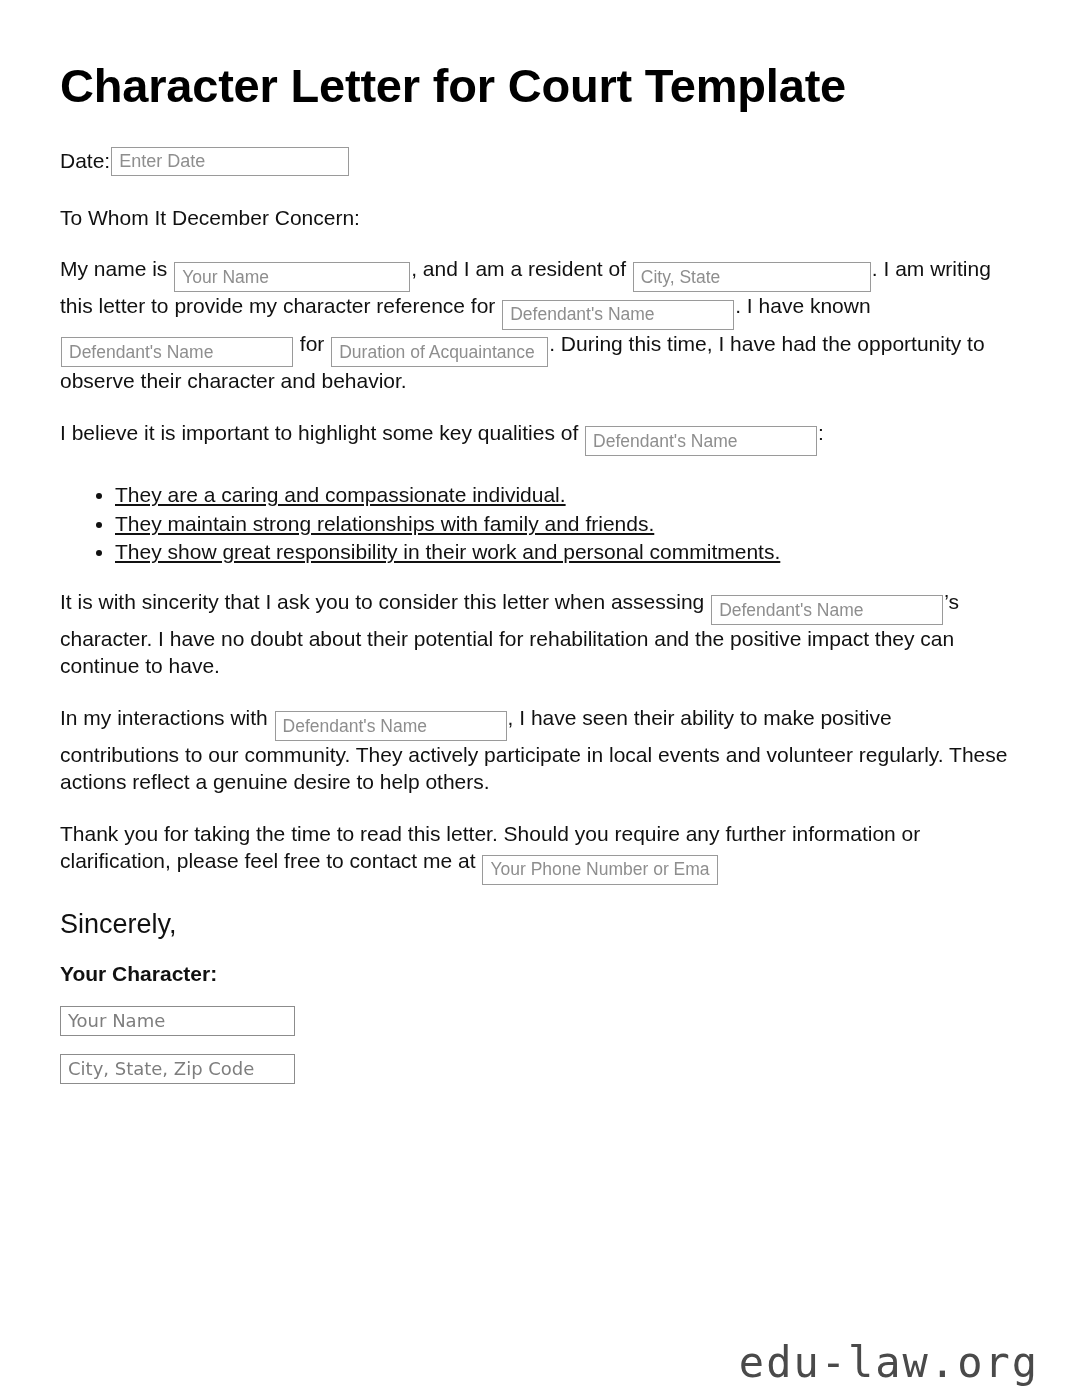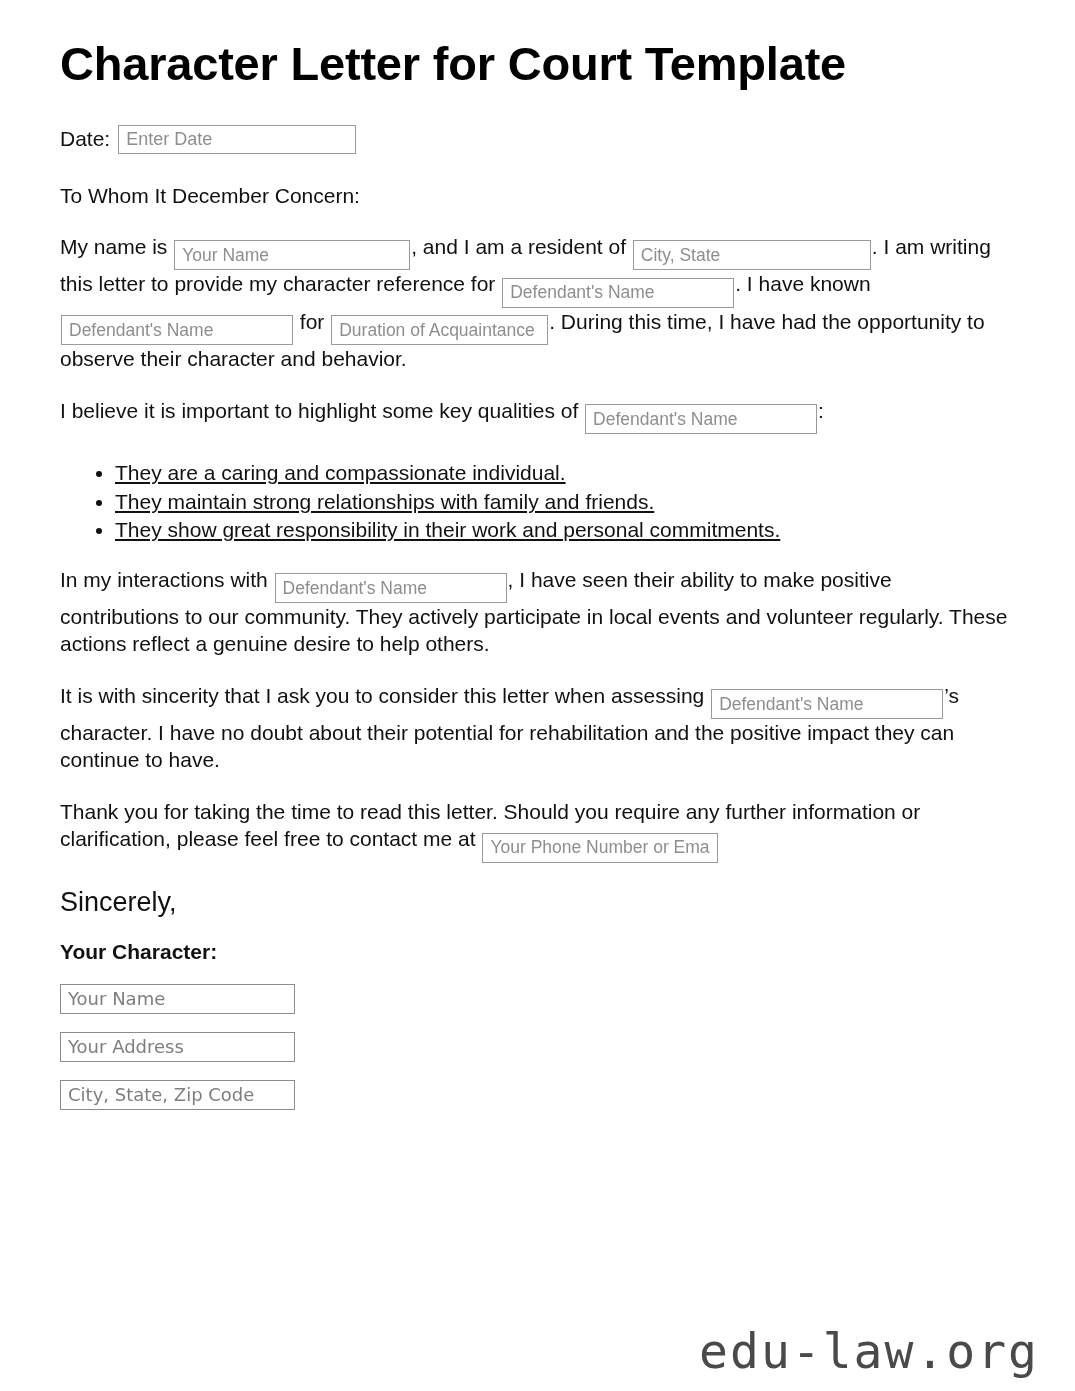--- a/index.html
+++ b/index.html
@@ -14,38 +14,38 @@
     font-family: "Liberation Sans", sans-serif;
     color: #111111;
     overflow: hidden;
   }
   .page {
     position: absolute;
     left: 0; top: 0;
     width: 1075px;
     height: 1391px;
     box-sizing: border-box;
-    padding: 38px 60px 0 60px;
+    padding: 60px 60px 0 60px;
   }
   .doc-title {
     font-size: 47px;
     font-weight: bold;
     letter-spacing: -0.2px;
     line-height: 1.12;
     margin: 0 0 34px 0;
     color: #000000;
   }
   .date-row {
     display: flex;
     align-items: center;
     margin-bottom: 28px;
   }
   .date-label {
     font-size: 21px;
-    margin-right: 8px;
+    margin-right: 1px;
     white-space: nowrap;
   }
   
   .fld {
     box-sizing: border-box;
     border: 1px solid #9a9a9a;
     border-radius: 0;
     background: #ffffff;
     color: #111111;
     font-family: "Liberation Sans", sans-serif;
@@ -115,23 +115,23 @@
     font-size: 18px;
     font-family: "DejaVu Sans", sans-serif;
     margin-bottom: 18px;
     border-color: #8c8c8c;
   }
   .fld-sig::placeholder { color: #7e7e7e; opacity: 1; }
 
   .watermark {
     position: absolute;
     right: 36px;
-    bottom: 12px;
+    bottom: 4px;
     font-family: "DejaVu Sans Mono", monospace;
-    font-size: 48px;
+    font-size: 42px;
     letter-spacing: 2px;
     color: #4a4a4a;
     white-space: nowrap;
   }
 </style>
 </head>
 <body>
 
 <div class="page">
 
@@ -159,39 +159,38 @@
     <input class="fld fld-inline w-defendant" type="text" placeholder="Defendant's Name" style=""><span>:</span>
   </p>
 
   <ul class="qualities">
     <li>They are a caring and compassionate individual.</li>
     <li>They maintain strong relationships with family and friends.</li>
     <li>They show great responsibility in their work and personal commitments.</li>
   </ul>
 
   <p class="para">
-    <span>In my interactions with</span>
-    <input class="fld fld-inline w-defendant" type="text" placeholder="Defendant's Name" style=""><span>, I have seen their ability to make positive contributions to our community. They actively participate in local events and volunteer regularly. These actions reflect a genuine desire to help others.</span>
+    <span>It is with sincerity that I ask you to consider this letter when assessing</span>
+    <input class="fld fld-inline w-defendant" type="text" placeholder="Defendant's Name" style=""><span>’s character. I have no doubt about their potential for rehabilitation and the positive impact they can continue to have.</span>
   </p>
 
   <p class="para">
-    <span>It is with sincerity that I ask you to consider this letter when assessing</span>
-    <input class="fld fld-inline w-defendant" type="text" placeholder="Defendant's Name" style=""><span>’s character. I have no doubt about their potential for rehabilitation and the positive impact they can continue to have.</span>
+    <span>In my interactions with</span>
+    <input class="fld fld-inline w-defendant" type="text" placeholder="Defendant's Name" style=""><span>, I have seen their ability to make positive contributions to our community. They actively participate in local events and volunteer regularly. These actions reflect a genuine desire to help others.</span>
   </p>
 
   <p class="para">
     <span>Thank you for taking the time to read this letter. Should you require any further information or clarification, please feel free to contact me at</span>
     <input class="fld fld-inline w-phone" type="text" placeholder="Your Phone Number or Email" style="">
   </p>
 
   <p class="sincerely">Sincerely,</p>
 
   <p class="sig-heading">Your Character:</p>
 
   <div class="sig-fields">
     <input class="fld fld-sig" type="text" placeholder="Your Name" style="">
-    <input class="fld fld-sig" type="text" placeholder="Your Address" style="">
     <input class="fld fld-sig" type="text" placeholder="City, State, Zip Code" style="">
   </div>
 
   <div class="watermark">edu-law.org</div>
 
 </div>
 
 </body></html>

